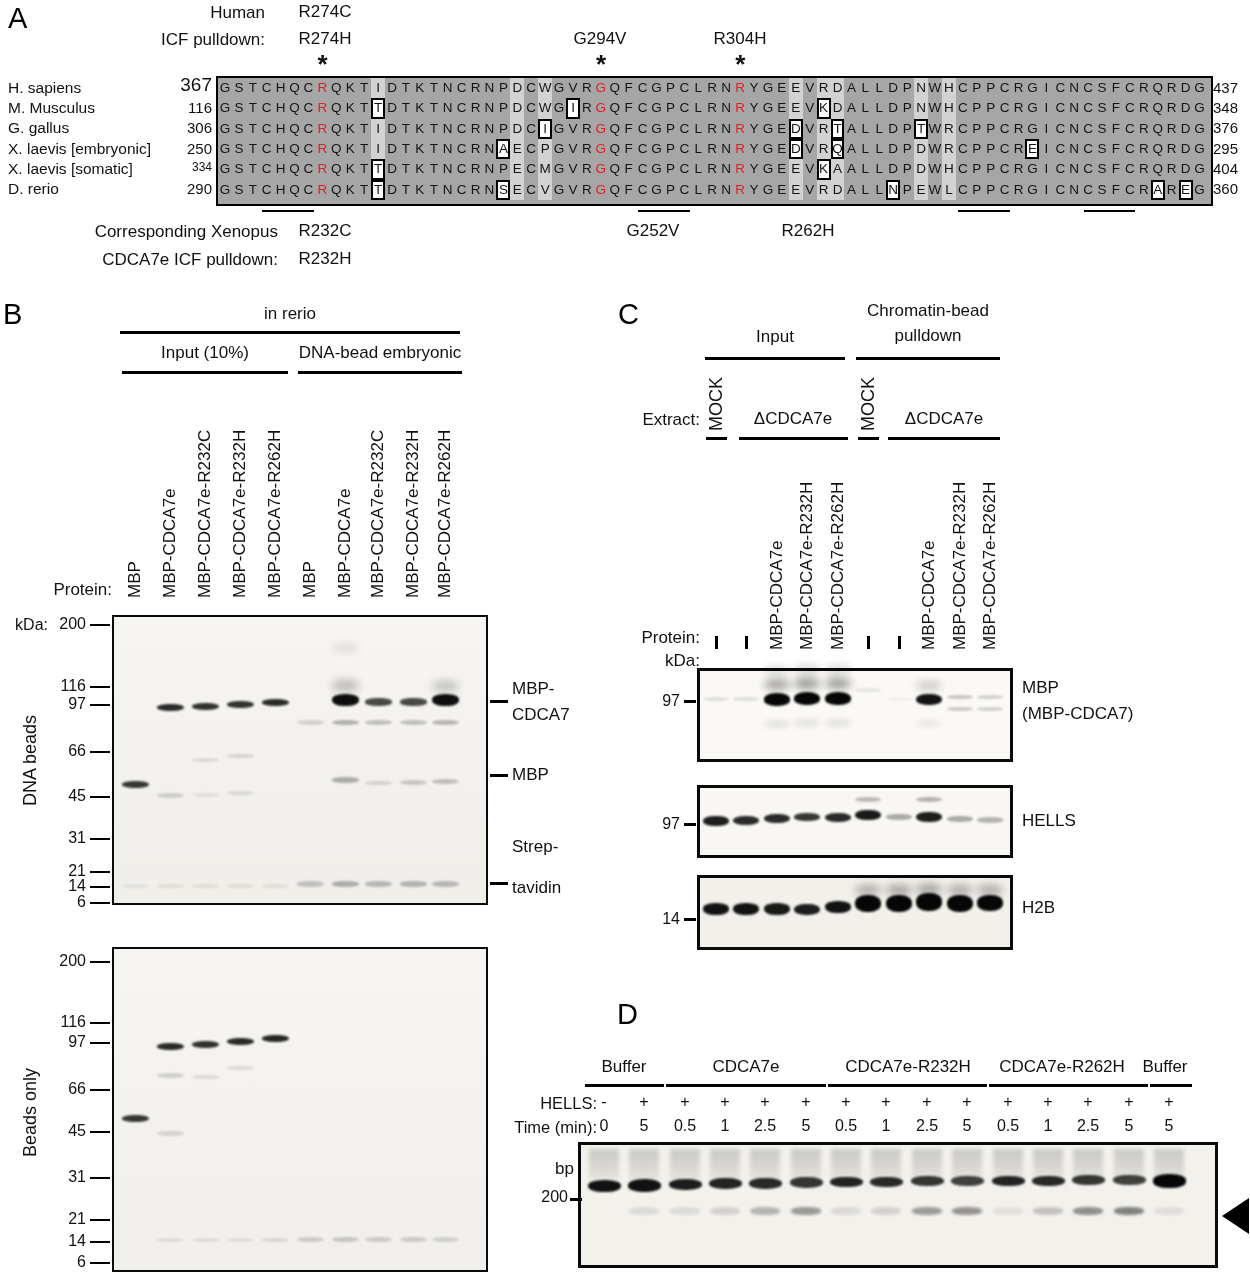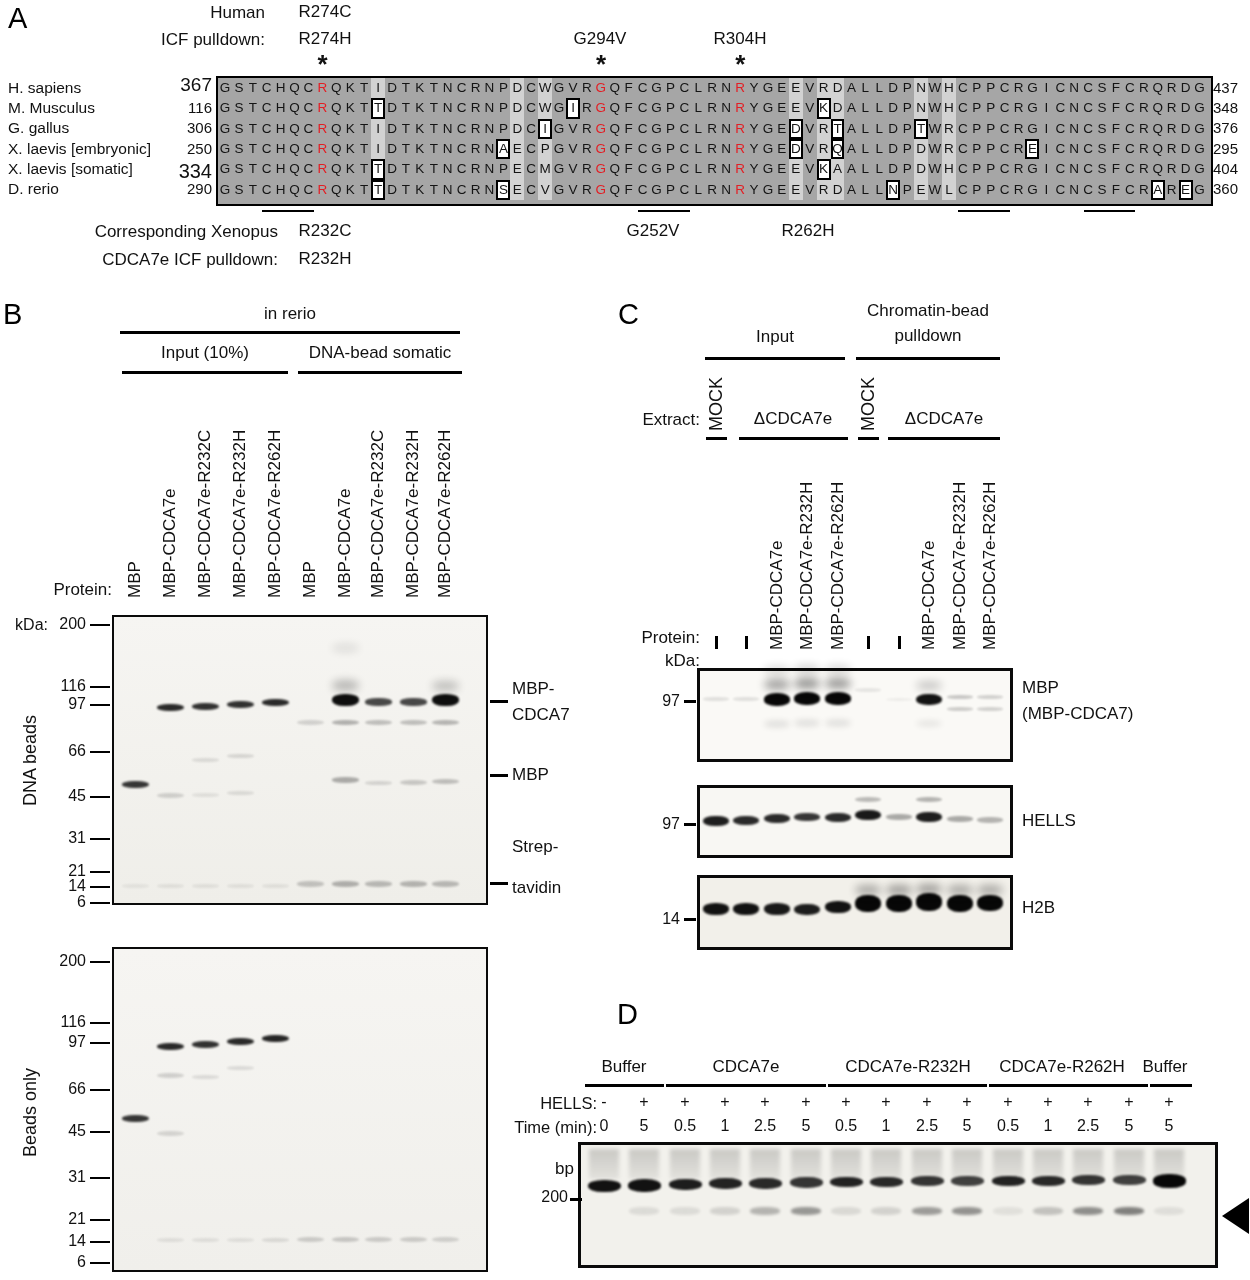--- a/index.html
+++ b/index.html
@@ -42,21 +42,21 @@
   <div class="lbl rt" style="left:8px;top:250px;width:270px">CDCA7e ICF pulldown:</div>
   <div class="lbl ctr" style="left:325px;top:221px">R232C</div>
   <div class="lbl ctr" style="left:325px;top:249px">R232H</div>
   <div class="lbl ctr" style="left:653px;top:221px">G252V</div>
   <div class="lbl ctr" style="left:808px;top:221px">R262H</div>
 
   <div class="panel-letter" style="left:3px;top:298px">B</div>
   <div class="lbl ctr" style="left:290px;top:304px">in rerio</div>
   <div class="line" style="left:120px;top:331px;width:340px;height:3px"></div>
   <div class="lbl ctr" style="left:205px;top:343px">Input (10%)</div>
-  <div class="lbl ctr" style="left:380px;top:343px">DNA-bead somatic</div>
+  <div class="lbl ctr" style="left:380px;top:343px">DNA-bead embryonic</div>
   <div class="line" style="left:122px;top:371px;width:166px;height:3px"></div>
   <div class="line" style="left:298px;top:371px;width:164px;height:3px"></div>
   <div class="lbl rt" style="left:12px;top:580px;width:100px">Protein:</div>
   <div class="lbl rt" style="left:0px;top:616px;width:48px;font-size:16px">kDa:</div>
   <div class="vlabel" style="left:21px;top:806px;font-size:18px">DNA beads</div>
   <div class="vlabel" style="left:21px;top:1157px;font-size:18px">Beads only</div>
   <div class="gel" style="left:112px;top:615px;width:376px;height:290px;border-width:2.5px;background:linear-gradient(#f6f5f2,#efeee9)"></div>
   <div class="gel" style="left:112px;top:947px;width:376px;height:325px;border-width:2.5px;background:linear-gradient(#f6f5f2,#f0efeb)"></div>
   <div class="lbl" style="left:512px;top:679px">MBP-</div>
   <div class="lbl" style="left:512px;top:705px">CDCA7</div>
@@ -128,21 +128,21 @@
     <div class="seqrow" style="left: 218px; top: 98.35px;"><span class="cell" style="width: 13.93px;">G</span><span class="cell" style="width: 13.93px;">S</span><span class="cell" style="width: 13.93px;">T</span><span class="cell" style="width: 13.93px;">C</span><span class="cell" style="width: 13.93px;">H</span><span class="cell" style="width: 13.93px;">Q</span><span class="cell" style="width: 13.93px;">C</span><span class="cell red" style="width: 13.93px;">R</span><span class="cell" style="width: 13.93px;">Q</span><span class="cell" style="width: 13.93px;">K</span><span class="cell" style="width: 13.93px;">T</span><span class="cell boxed" style="width: 13.93px;">T</span><span class="cell" style="width: 13.93px;">D</span><span class="cell" style="width: 13.93px;">T</span><span class="cell" style="width: 13.93px;">K</span><span class="cell" style="width: 13.93px;">T</span><span class="cell" style="width: 13.93px;">N</span><span class="cell" style="width: 13.93px;">C</span><span class="cell" style="width: 13.93px;">R</span><span class="cell" style="width: 13.93px;">N</span><span class="cell" style="width: 13.93px;">P</span><span class="cell light" style="width: 13.93px;">D</span><span class="cell" style="width: 13.93px;">C</span><span class="cell light" style="width: 13.93px;">W</span><span class="cell" style="width: 13.93px;">G</span><span class="cell boxed" style="width: 13.93px;">I</span><span class="cell" style="width: 13.93px;">R</span><span class="cell red" style="width: 13.93px;">G</span><span class="cell" style="width: 13.93px;">Q</span><span class="cell" style="width: 13.93px;">F</span><span class="cell" style="width: 13.93px;">C</span><span class="cell" style="width: 13.93px;">G</span><span class="cell" style="width: 13.93px;">P</span><span class="cell" style="width: 13.93px;">C</span><span class="cell" style="width: 13.93px;">L</span><span class="cell" style="width: 13.93px;">R</span><span class="cell" style="width: 13.93px;">N</span><span class="cell red" style="width: 13.93px;">R</span><span class="cell" style="width: 13.93px;">Y</span><span class="cell" style="width: 13.93px;">G</span><span class="cell" style="width: 13.93px;">E</span><span class="cell light" style="width: 13.93px;">E</span><span class="cell" style="width: 13.93px;">V</span><span class="cell boxed" style="width: 13.93px;">K</span><span class="cell light" style="width: 13.93px;">D</span><span class="cell" style="width: 13.93px;">A</span><span class="cell" style="width: 13.93px;">L</span><span class="cell" style="width: 13.93px;">L</span><span class="cell" style="width: 13.93px;">D</span><span class="cell" style="width: 13.93px;">P</span><span class="cell light" style="width: 13.93px;">N</span><span class="cell" style="width: 13.93px;">W</span><span class="cell light" style="width: 13.93px;">H</span><span class="cell" style="width: 13.93px;">C</span><span class="cell" style="width: 13.93px;">P</span><span class="cell" style="width: 13.93px;">P</span><span class="cell" style="width: 13.93px;">C</span><span class="cell" style="width: 13.93px;">R</span><span class="cell" style="width: 13.93px;">G</span><span class="cell" style="width: 13.93px;">I</span><span class="cell" style="width: 13.93px;">C</span><span class="cell" style="width: 13.93px;">N</span><span class="cell" style="width: 13.93px;">C</span><span class="cell" style="width: 13.93px;">S</span><span class="cell" style="width: 13.93px;">F</span><span class="cell" style="width: 13.93px;">C</span><span class="cell" style="width: 13.93px;">R</span><span class="cell" style="width: 13.93px;">Q</span><span class="cell" style="width: 13.93px;">R</span><span class="cell" style="width: 13.93px;">D</span><span class="cell" style="width: 13.93px;">G</span></div>
     <div class="lbl" style="left: 8px; top: 119.2px; font-size: 15.5px;">G. gallus</div>
     <div class="lbl rt" style="left: 150px; top: 119.2px; width: 62px; font-size: 15px;">306</div>
     <div class="lbl" style="left: 1213px; top: 119.2px; font-size: 15px;">376</div>
     <div class="seqrow" style="left: 218px; top: 118.7px;"><span class="cell" style="width: 13.93px;">G</span><span class="cell" style="width: 13.93px;">S</span><span class="cell" style="width: 13.93px;">T</span><span class="cell" style="width: 13.93px;">C</span><span class="cell" style="width: 13.93px;">H</span><span class="cell" style="width: 13.93px;">Q</span><span class="cell" style="width: 13.93px;">C</span><span class="cell red" style="width: 13.93px;">R</span><span class="cell" style="width: 13.93px;">Q</span><span class="cell" style="width: 13.93px;">K</span><span class="cell" style="width: 13.93px;">T</span><span class="cell light" style="width: 13.93px;">I</span><span class="cell" style="width: 13.93px;">D</span><span class="cell" style="width: 13.93px;">T</span><span class="cell" style="width: 13.93px;">K</span><span class="cell" style="width: 13.93px;">T</span><span class="cell" style="width: 13.93px;">N</span><span class="cell" style="width: 13.93px;">C</span><span class="cell" style="width: 13.93px;">R</span><span class="cell" style="width: 13.93px;">N</span><span class="cell" style="width: 13.93px;">P</span><span class="cell light" style="width: 13.93px;">D</span><span class="cell" style="width: 13.93px;">C</span><span class="cell boxed" style="width: 13.93px;">I</span><span class="cell" style="width: 13.93px;">G</span><span class="cell" style="width: 13.93px;">V</span><span class="cell" style="width: 13.93px;">R</span><span class="cell red" style="width: 13.93px;">G</span><span class="cell" style="width: 13.93px;">Q</span><span class="cell" style="width: 13.93px;">F</span><span class="cell" style="width: 13.93px;">C</span><span class="cell" style="width: 13.93px;">G</span><span class="cell" style="width: 13.93px;">P</span><span class="cell" style="width: 13.93px;">C</span><span class="cell" style="width: 13.93px;">L</span><span class="cell" style="width: 13.93px;">R</span><span class="cell" style="width: 13.93px;">N</span><span class="cell red" style="width: 13.93px;">R</span><span class="cell" style="width: 13.93px;">Y</span><span class="cell" style="width: 13.93px;">G</span><span class="cell" style="width: 13.93px;">E</span><span class="cell boxed" style="width: 13.93px;">D</span><span class="cell" style="width: 13.93px;">V</span><span class="cell light" style="width: 13.93px;">R</span><span class="cell boxed" style="width: 13.93px;">T</span><span class="cell" style="width: 13.93px;">A</span><span class="cell" style="width: 13.93px;">L</span><span class="cell" style="width: 13.93px;">L</span><span class="cell" style="width: 13.93px;">D</span><span class="cell" style="width: 13.93px;">P</span><span class="cell boxed" style="width: 13.93px;">T</span><span class="cell" style="width: 13.93px;">W</span><span class="cell light" style="width: 13.93px;">R</span><span class="cell" style="width: 13.93px;">C</span><span class="cell" style="width: 13.93px;">P</span><span class="cell" style="width: 13.93px;">P</span><span class="cell" style="width: 13.93px;">C</span><span class="cell" style="width: 13.93px;">R</span><span class="cell" style="width: 13.93px;">G</span><span class="cell" style="width: 13.93px;">I</span><span class="cell" style="width: 13.93px;">C</span><span class="cell" style="width: 13.93px;">N</span><span class="cell" style="width: 13.93px;">C</span><span class="cell" style="width: 13.93px;">S</span><span class="cell" style="width: 13.93px;">F</span><span class="cell" style="width: 13.93px;">C</span><span class="cell" style="width: 13.93px;">R</span><span class="cell" style="width: 13.93px;">Q</span><span class="cell" style="width: 13.93px;">R</span><span class="cell" style="width: 13.93px;">D</span><span class="cell" style="width: 13.93px;">G</span></div>
     <div class="lbl" style="left: 8px; top: 139.55px; font-size: 15.5px;">X. laevis [embryonic]</div>
     <div class="lbl rt" style="left: 150px; top: 139.55px; width: 62px; font-size: 15px;">250</div>
     <div class="lbl" style="left: 1213px; top: 139.55px; font-size: 15px;">295</div>
     <div class="seqrow" style="left: 218px; top: 139.05px;"><span class="cell" style="width: 13.93px;">G</span><span class="cell" style="width: 13.93px;">S</span><span class="cell" style="width: 13.93px;">T</span><span class="cell" style="width: 13.93px;">C</span><span class="cell" style="width: 13.93px;">H</span><span class="cell" style="width: 13.93px;">Q</span><span class="cell" style="width: 13.93px;">C</span><span class="cell red" style="width: 13.93px;">R</span><span class="cell" style="width: 13.93px;">Q</span><span class="cell" style="width: 13.93px;">K</span><span class="cell" style="width: 13.93px;">T</span><span class="cell light" style="width: 13.93px;">I</span><span class="cell" style="width: 13.93px;">D</span><span class="cell" style="width: 13.93px;">T</span><span class="cell" style="width: 13.93px;">K</span><span class="cell" style="width: 13.93px;">T</span><span class="cell" style="width: 13.93px;">N</span><span class="cell" style="width: 13.93px;">C</span><span class="cell" style="width: 13.93px;">R</span><span class="cell" style="width: 13.93px;">N</span><span class="cell boxed" style="width: 13.93px;">A</span><span class="cell light" style="width: 13.93px;">E</span><span class="cell" style="width: 13.93px;">C</span><span class="cell light" style="width: 13.93px;">P</span><span class="cell" style="width: 13.93px;">G</span><span class="cell" style="width: 13.93px;">V</span><span class="cell" style="width: 13.93px;">R</span><span class="cell red" style="width: 13.93px;">G</span><span class="cell" style="width: 13.93px;">Q</span><span class="cell" style="width: 13.93px;">F</span><span class="cell" style="width: 13.93px;">C</span><span class="cell" style="width: 13.93px;">G</span><span class="cell" style="width: 13.93px;">P</span><span class="cell" style="width: 13.93px;">C</span><span class="cell" style="width: 13.93px;">L</span><span class="cell" style="width: 13.93px;">R</span><span class="cell" style="width: 13.93px;">N</span><span class="cell red" style="width: 13.93px;">R</span><span class="cell" style="width: 13.93px;">Y</span><span class="cell" style="width: 13.93px;">G</span><span class="cell" style="width: 13.93px;">E</span><span class="cell boxed" style="width: 13.93px;">D</span><span class="cell" style="width: 13.93px;">V</span><span class="cell light" style="width: 13.93px;">R</span><span class="cell boxed" style="width: 13.93px;">Q</span><span class="cell" style="width: 13.93px;">A</span><span class="cell" style="width: 13.93px;">L</span><span class="cell" style="width: 13.93px;">L</span><span class="cell" style="width: 13.93px;">D</span><span class="cell" style="width: 13.93px;">P</span><span class="cell light" style="width: 13.93px;">D</span><span class="cell" style="width: 13.93px;">W</span><span class="cell light" style="width: 13.93px;">R</span><span class="cell" style="width: 13.93px;">C</span><span class="cell" style="width: 13.93px;">P</span><span class="cell" style="width: 13.93px;">P</span><span class="cell" style="width: 13.93px;">C</span><span class="cell" style="width: 13.93px;">R</span><span class="cell boxed" style="width: 13.93px;">E</span><span class="cell" style="width: 13.93px;">I</span><span class="cell" style="width: 13.93px;">C</span><span class="cell" style="width: 13.93px;">N</span><span class="cell" style="width: 13.93px;">C</span><span class="cell" style="width: 13.93px;">S</span><span class="cell" style="width: 13.93px;">F</span><span class="cell" style="width: 13.93px;">C</span><span class="cell" style="width: 13.93px;">R</span><span class="cell" style="width: 13.93px;">Q</span><span class="cell" style="width: 13.93px;">R</span><span class="cell" style="width: 13.93px;">D</span><span class="cell" style="width: 13.93px;">G</span></div>
     <div class="lbl" style="left: 8px; top: 159.9px; font-size: 15.5px;">X. laevis [somatic]</div>
-    <div class="lbl rt" style="left: 150px; top: 159.9px; width: 62px; font-size: 20px;">334</div>
+    <div class="lbl rt" style="left: 150px; top: 159.9px; width: 62px; font-size: 12px;">334</div>
     <div class="lbl" style="left: 1213px; top: 159.9px; font-size: 15px;">404</div>
     <div class="seqrow" style="left: 218px; top: 159.4px;"><span class="cell" style="width: 13.93px;">G</span><span class="cell" style="width: 13.93px;">S</span><span class="cell" style="width: 13.93px;">T</span><span class="cell" style="width: 13.93px;">C</span><span class="cell" style="width: 13.93px;">H</span><span class="cell" style="width: 13.93px;">Q</span><span class="cell" style="width: 13.93px;">C</span><span class="cell red" style="width: 13.93px;">R</span><span class="cell" style="width: 13.93px;">Q</span><span class="cell" style="width: 13.93px;">K</span><span class="cell" style="width: 13.93px;">T</span><span class="cell boxed" style="width: 13.93px;">T</span><span class="cell" style="width: 13.93px;">D</span><span class="cell" style="width: 13.93px;">T</span><span class="cell" style="width: 13.93px;">K</span><span class="cell" style="width: 13.93px;">T</span><span class="cell" style="width: 13.93px;">N</span><span class="cell" style="width: 13.93px;">C</span><span class="cell" style="width: 13.93px;">R</span><span class="cell" style="width: 13.93px;">N</span><span class="cell" style="width: 13.93px;">P</span><span class="cell light" style="width: 13.93px;">E</span><span class="cell" style="width: 13.93px;">C</span><span class="cell light" style="width: 13.93px;">M</span><span class="cell" style="width: 13.93px;">G</span><span class="cell" style="width: 13.93px;">V</span><span class="cell" style="width: 13.93px;">R</span><span class="cell red" style="width: 13.93px;">G</span><span class="cell" style="width: 13.93px;">Q</span><span class="cell" style="width: 13.93px;">F</span><span class="cell" style="width: 13.93px;">C</span><span class="cell" style="width: 13.93px;">G</span><span class="cell" style="width: 13.93px;">P</span><span class="cell" style="width: 13.93px;">C</span><span class="cell" style="width: 13.93px;">L</span><span class="cell" style="width: 13.93px;">R</span><span class="cell" style="width: 13.93px;">N</span><span class="cell red" style="width: 13.93px;">R</span><span class="cell" style="width: 13.93px;">Y</span><span class="cell" style="width: 13.93px;">G</span><span class="cell" style="width: 13.93px;">E</span><span class="cell light" style="width: 13.93px;">E</span><span class="cell" style="width: 13.93px;">V</span><span class="cell boxed" style="width: 13.93px;">K</span><span class="cell light" style="width: 13.93px;">A</span><span class="cell" style="width: 13.93px;">A</span><span class="cell" style="width: 13.93px;">L</span><span class="cell" style="width: 13.93px;">L</span><span class="cell" style="width: 13.93px;">D</span><span class="cell" style="width: 13.93px;">P</span><span class="cell light" style="width: 13.93px;">D</span><span class="cell" style="width: 13.93px;">W</span><span class="cell light" style="width: 13.93px;">H</span><span class="cell" style="width: 13.93px;">C</span><span class="cell" style="width: 13.93px;">P</span><span class="cell" style="width: 13.93px;">P</span><span class="cell" style="width: 13.93px;">C</span><span class="cell" style="width: 13.93px;">R</span><span class="cell" style="width: 13.93px;">G</span><span class="cell" style="width: 13.93px;">I</span><span class="cell" style="width: 13.93px;">C</span><span class="cell" style="width: 13.93px;">N</span><span class="cell" style="width: 13.93px;">C</span><span class="cell" style="width: 13.93px;">S</span><span class="cell" style="width: 13.93px;">F</span><span class="cell" style="width: 13.93px;">C</span><span class="cell" style="width: 13.93px;">R</span><span class="cell" style="width: 13.93px;">Q</span><span class="cell" style="width: 13.93px;">R</span><span class="cell" style="width: 13.93px;">D</span><span class="cell" style="width: 13.93px;">G</span></div>
     <div class="lbl" style="left: 8px; top: 180.25px; font-size: 15.5px;">D. rerio</div>
     <div class="lbl rt" style="left: 150px; top: 180.25px; width: 62px; font-size: 15px;">290</div>
     <div class="lbl" style="left: 1213px; top: 180.25px; font-size: 15px;">360</div>
     <div class="seqrow" style="left: 218px; top: 179.75px;"><span class="cell" style="width: 13.93px;">G</span><span class="cell" style="width: 13.93px;">S</span><span class="cell" style="width: 13.93px;">T</span><span class="cell" style="width: 13.93px;">C</span><span class="cell" style="width: 13.93px;">H</span><span class="cell" style="width: 13.93px;">Q</span><span class="cell" style="width: 13.93px;">C</span><span class="cell red" style="width: 13.93px;">R</span><span class="cell" style="width: 13.93px;">Q</span><span class="cell" style="width: 13.93px;">K</span><span class="cell" style="width: 13.93px;">T</span><span class="cell boxed" style="width: 13.93px;">T</span><span class="cell" style="width: 13.93px;">D</span><span class="cell" style="width: 13.93px;">T</span><span class="cell" style="width: 13.93px;">K</span><span class="cell" style="width: 13.93px;">T</span><span class="cell" style="width: 13.93px;">N</span><span class="cell" style="width: 13.93px;">C</span><span class="cell" style="width: 13.93px;">R</span><span class="cell" style="width: 13.93px;">N</span><span class="cell boxed" style="width: 13.93px;">S</span><span class="cell light" style="width: 13.93px;">E</span><span class="cell" style="width: 13.93px;">C</span><span class="cell light" style="width: 13.93px;">V</span><span class="cell" style="width: 13.93px;">G</span><span class="cell" style="width: 13.93px;">V</span><span class="cell" style="width: 13.93px;">R</span><span class="cell red" style="width: 13.93px;">G</span><span class="cell" style="width: 13.93px;">Q</span><span class="cell" style="width: 13.93px;">F</span><span class="cell" style="width: 13.93px;">C</span><span class="cell" style="width: 13.93px;">G</span><span class="cell" style="width: 13.93px;">P</span><span class="cell" style="width: 13.93px;">C</span><span class="cell" style="width: 13.93px;">L</span><span class="cell" style="width: 13.93px;">R</span><span class="cell" style="width: 13.93px;">N</span><span class="cell red" style="width: 13.93px;">R</span><span class="cell" style="width: 13.93px;">Y</span><span class="cell" style="width: 13.93px;">G</span><span class="cell" style="width: 13.93px;">E</span><span class="cell light" style="width: 13.93px;">E</span><span class="cell" style="width: 13.93px;">V</span><span class="cell light" style="width: 13.93px;">R</span><span class="cell light" style="width: 13.93px;">D</span><span class="cell" style="width: 13.93px;">A</span><span class="cell" style="width: 13.93px;">L</span><span class="cell" style="width: 13.93px;">L</span><span class="cell boxed" style="width: 13.93px;">N</span><span class="cell" style="width: 13.93px;">P</span><span class="cell light" style="width: 13.93px;">E</span><span class="cell" style="width: 13.93px;">W</span><span class="cell light" style="width: 13.93px;">L</span><span class="cell" style="width: 13.93px;">C</span><span class="cell" style="width: 13.93px;">P</span><span class="cell" style="width: 13.93px;">P</span><span class="cell" style="width: 13.93px;">C</span><span class="cell" style="width: 13.93px;">R</span><span class="cell" style="width: 13.93px;">G</span><span class="cell" style="width: 13.93px;">I</span><span class="cell" style="width: 13.93px;">C</span><span class="cell" style="width: 13.93px;">N</span><span class="cell" style="width: 13.93px;">C</span><span class="cell" style="width: 13.93px;">S</span><span class="cell" style="width: 13.93px;">F</span><span class="cell" style="width: 13.93px;">C</span><span class="cell" style="width: 13.93px;">R</span><span class="cell boxed" style="width: 13.93px;">A</span><span class="cell" style="width: 13.93px;">R</span><span class="cell boxed" style="width: 13.93px;">E</span><span class="cell" style="width: 13.93px;">G</span></div>
     <div class="lbl ctr" style="left: 322.475px; top: 49px; font-size: 26px; font-weight: 700;">*</div>
     <div class="lbl ctr" style="left: 601.075px; top: 49px; font-size: 26px; font-weight: 700;">*</div>
     <div class="lbl ctr" style="left: 740.375px; top: 49px; font-size: 26px; font-weight: 700;">*</div>
     <div class="line" style="left: 261.79px; top: 209.5px; width: 51.72px; height: 2.5px;"></div>

